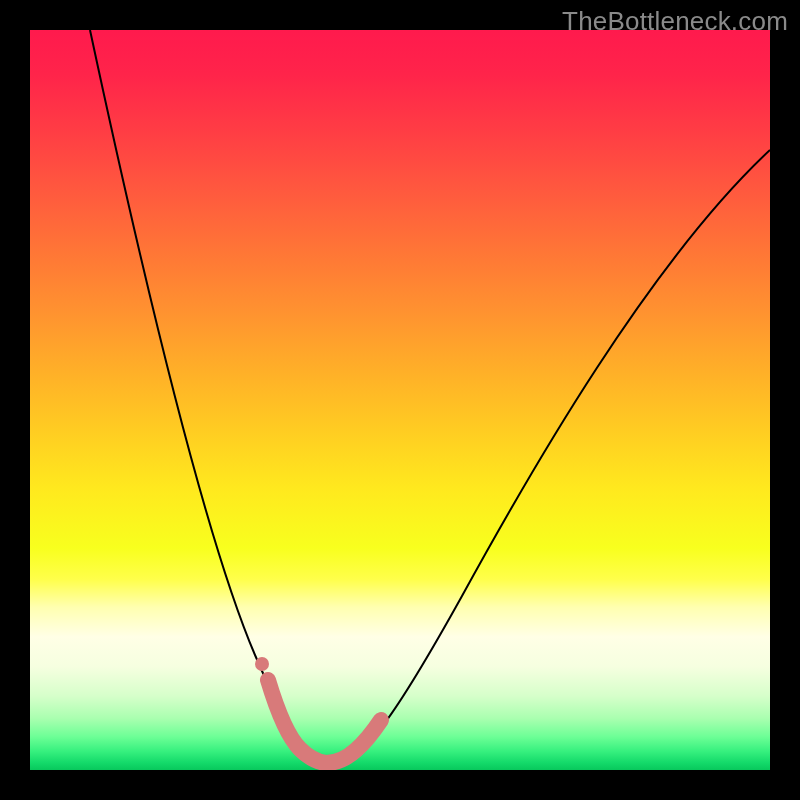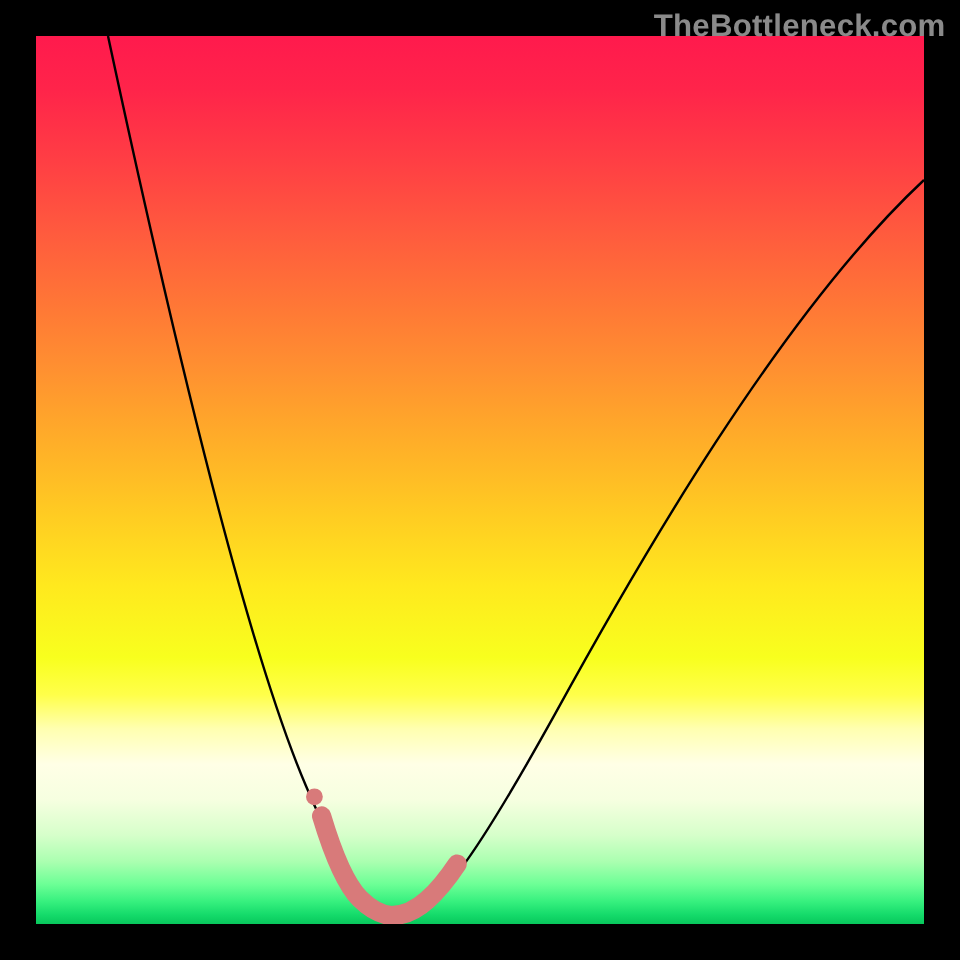--- a/index.html
+++ b/index.html
@@ -23,21 +23,21 @@
     position: absolute;
     inset: 0;
   }
   .watermark {
     position: absolute;
     top: 6px;
     right: 12px;
     color: #8a8a8a;
     font-size: 26px;
     letter-spacing: 0.2px;
-    font-weight: 700;
+    font-weight: 400;
   }
   svg.curve {
     position: absolute;
     inset: 0;
     width: 740px;
     height: 740px;
   }
 </style>
 </head>
 <body>

